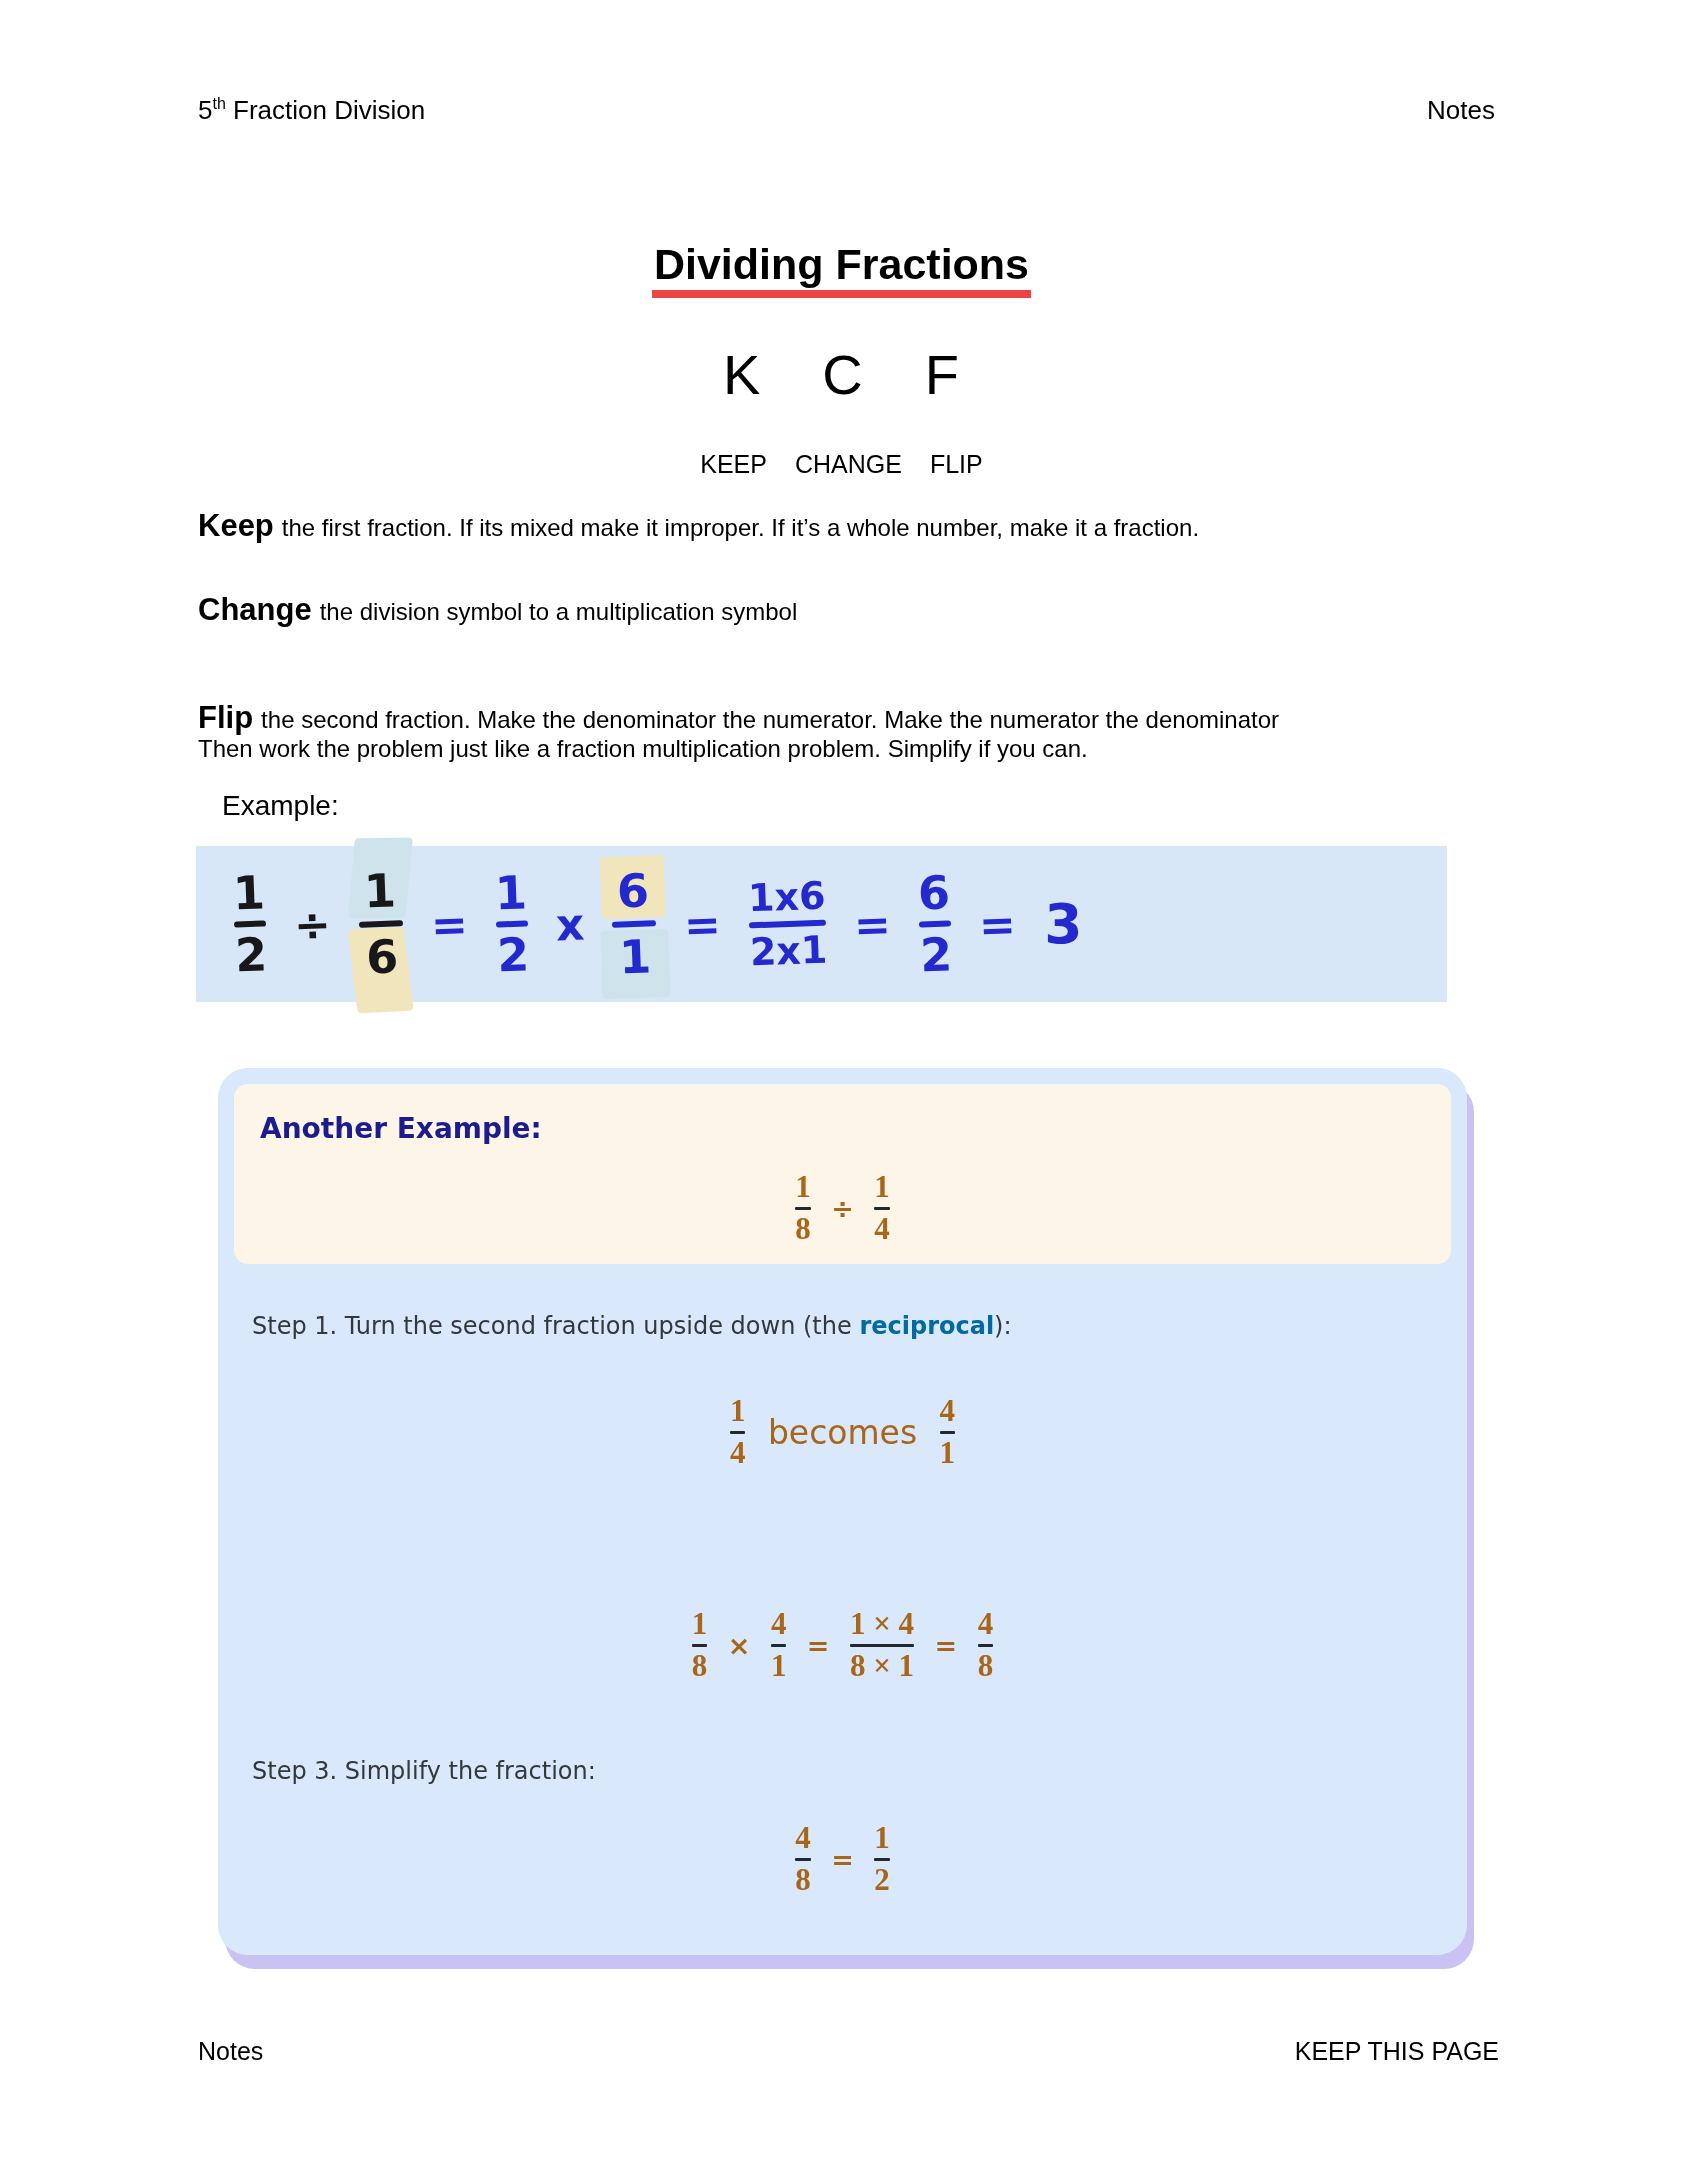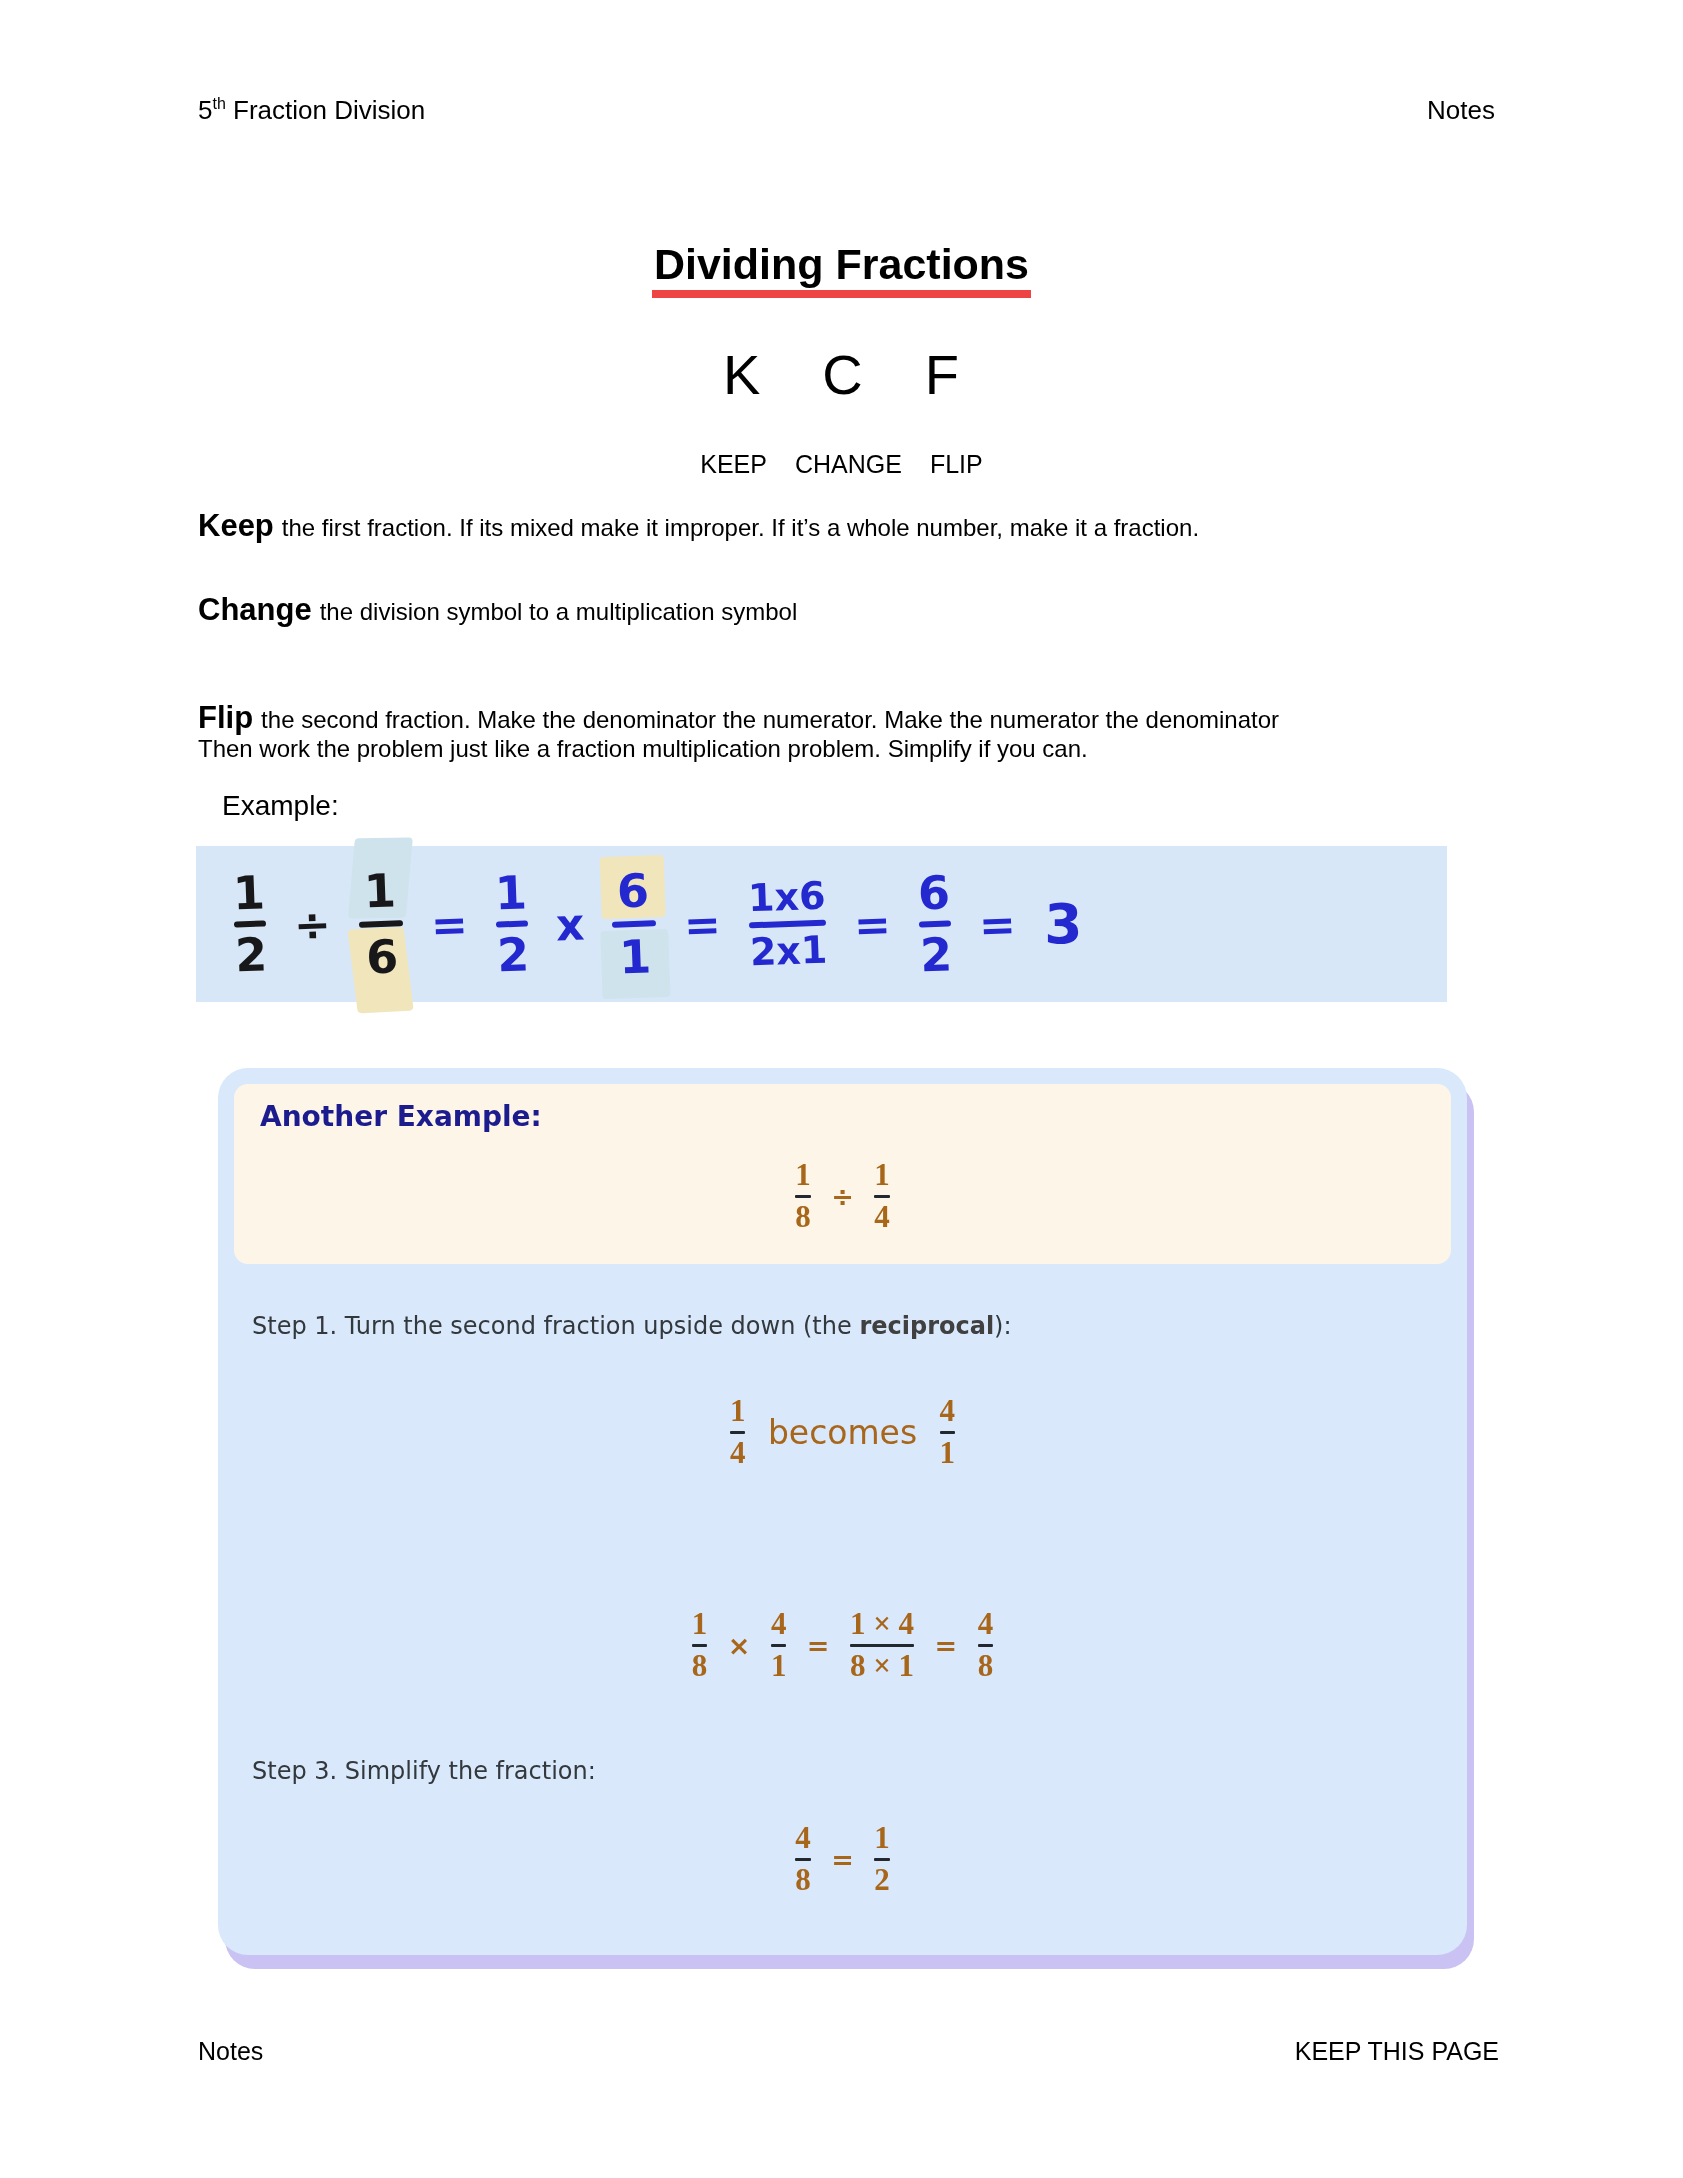--- a/index.html
+++ b/index.html
@@ -42,31 +42,31 @@
   .hlD::before{background:#cfe3ec;top:-2px;bottom:-16px;left:-12px;right:-12px;}
   
   .big-box{
     position:absolute;top:1068px;left:218px;width:1249px;height:887px;
     background:#d9e8fb;border-radius:30px;box-shadow:7px 14px 0 #c9c2f2;
   }
   .cream-box{
     position:absolute;top:16px;left:16px;right:16px;height:180px;
     background:#fdf6e8;border-radius:14px;padding:16px 26px;box-sizing:border-box;
   }
-  .another-heading{font-family:"DejaVu Sans",sans-serif;font-weight:bold;font-size:28px;color:#1c1c8f;}
+  .another-heading{font-family:"DejaVu Sans",sans-serif;font-weight:bold;font-size:28px;color:#1c1c8f;margin-top:12px;}
   .cream-expr{margin-top:26px;text-align:center;}
   .mfrac{
     display:inline-flex;flex-direction:column;align-items:center;vertical-align:middle;
     font-family:"Liberation Serif",serif;font-weight:bold;font-size:31px;color:#a8661a;line-height:1.05;
   }
   .mfrac .mbar{align-self:stretch;height:3px;background:#23272e;margin:3px 0;border-radius:1px;}
   .mop{font-family:"DejaVu Sans",sans-serif;font-weight:bold;color:#a8661a;font-size:27px;margin:0 16px;vertical-align:middle;display:inline-block;}
   .mword{font-family:"DejaVu Sans",sans-serif;color:#a8661a;font-size:33px;margin:0 18px;vertical-align:middle;display:inline-block;}
   .step-label{position:absolute;left:34px;right:30px;font-family:"DejaVu Sans",sans-serif;font-size:24px;color:#33383d;}
-  .step-label b{color:#404040;}
+  .step-label b{color:#0369a1;}
   .lbl1{top:244px;} .lbl2{top:456px;} .lbl3{top:689px;}
   .expr{position:absolute;left:0;width:100%;text-align:center;}
   .expr1{top:327px;} .expr2{top:540px;} .expr3{top:754px;}
 </style>
 </head>
 <body>
 
 <div class="page">
 
   <div class="header-row">

